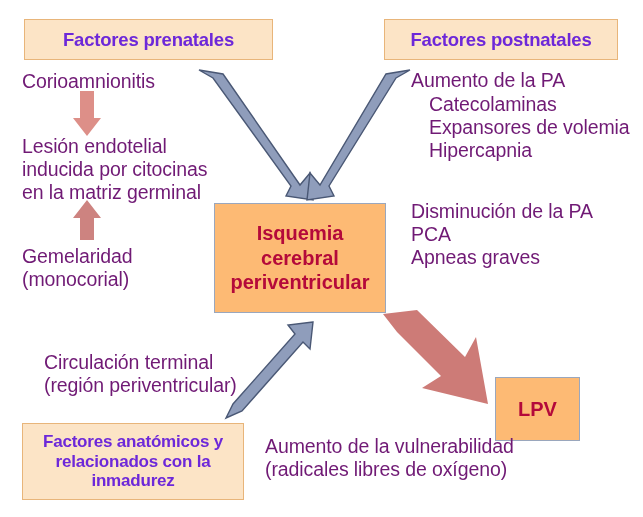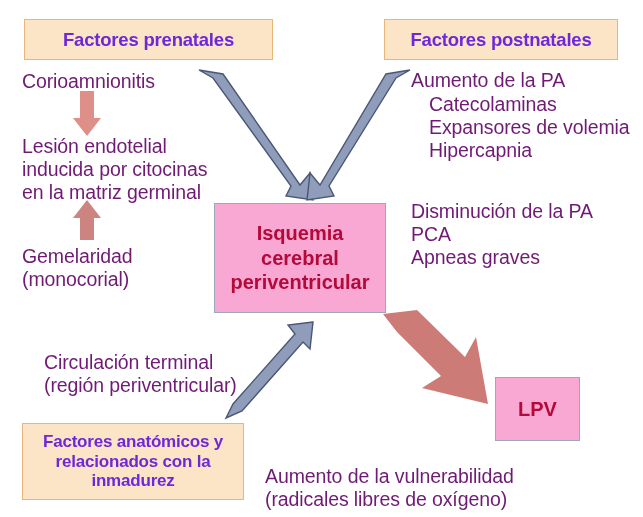--- a/index.html
+++ b/index.html
@@ -40,21 +40,21 @@
   }
   #hdr-anatomic {
     left: 22px; top: 423px; width: 222px; height: 77px;
     font-size: 17px;
     line-height: 1.16;
     padding: 0 15px;
   }
   .blue-box {
     position: absolute;
     box-sizing: border-box;
-    background: #f9a8d4;
+    background: #fdba74;
     border: 1px solid #9aa7bd;
     display: flex;
     align-items: center;
     justify-content: center;
     text-align: center;
     font-weight: bold;
     color: #b4093a;
   }
   #box-ischemia {
     left: 214px; top: 203px; width: 172px; height: 110px;
@@ -73,21 +73,21 @@
     white-space: pre-line;
     letter-spacing: -0.1px;
   }
   #t-corio      { left: 22px;  top: 70px; }
   #t-lesion     { left: 22px;  top: 135px; }
   #t-gemel      { left: 22px;  top: 245px; }
   #t-circ       { left: 24px;  top: 351px; margin-left: 20px; }
   #t-aumentopa  { left: 411px; top: 69px; }
   #t-subpa      { left: 429px; top: 93px; }
   #t-dismin     { left: 411px; top: 200px; }
-  #t-vulner     { left: 265px; top: 465px; }
+  #t-vulner     { left: 265px; top: 435px; }
   svg.layer {
     position: absolute;
     left: 0; top: 0;
     width: 643px; height: 517px;
     pointer-events: none;
   }
 </style>
 </head>
 <body>
 

